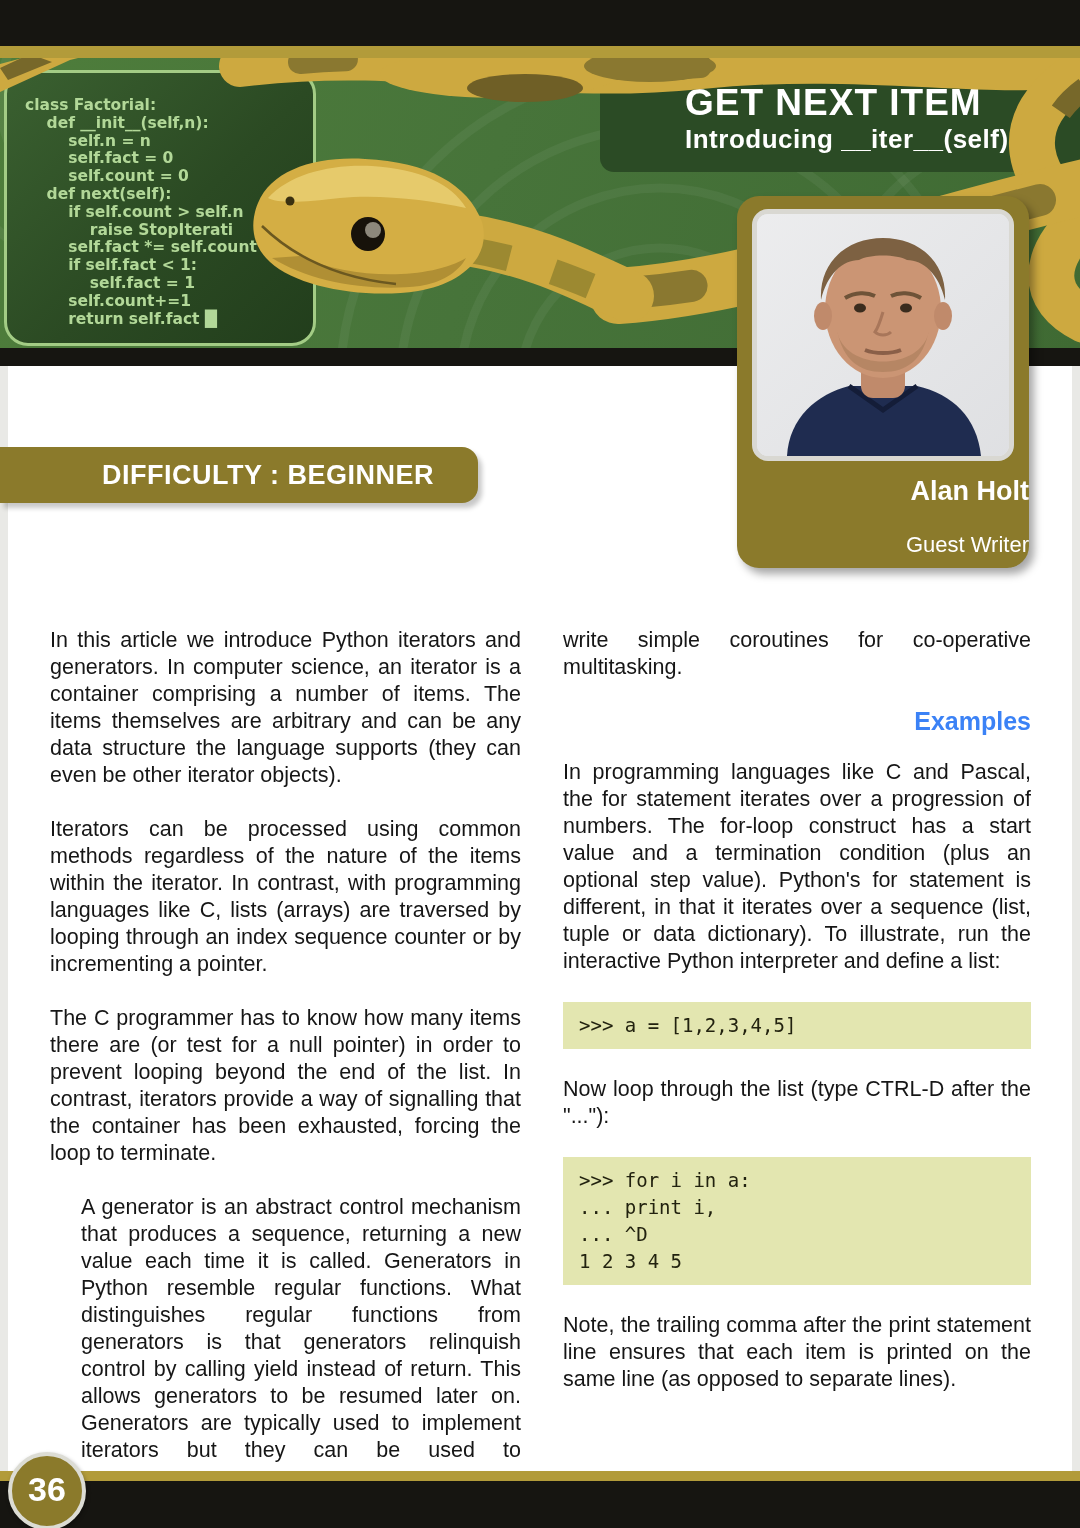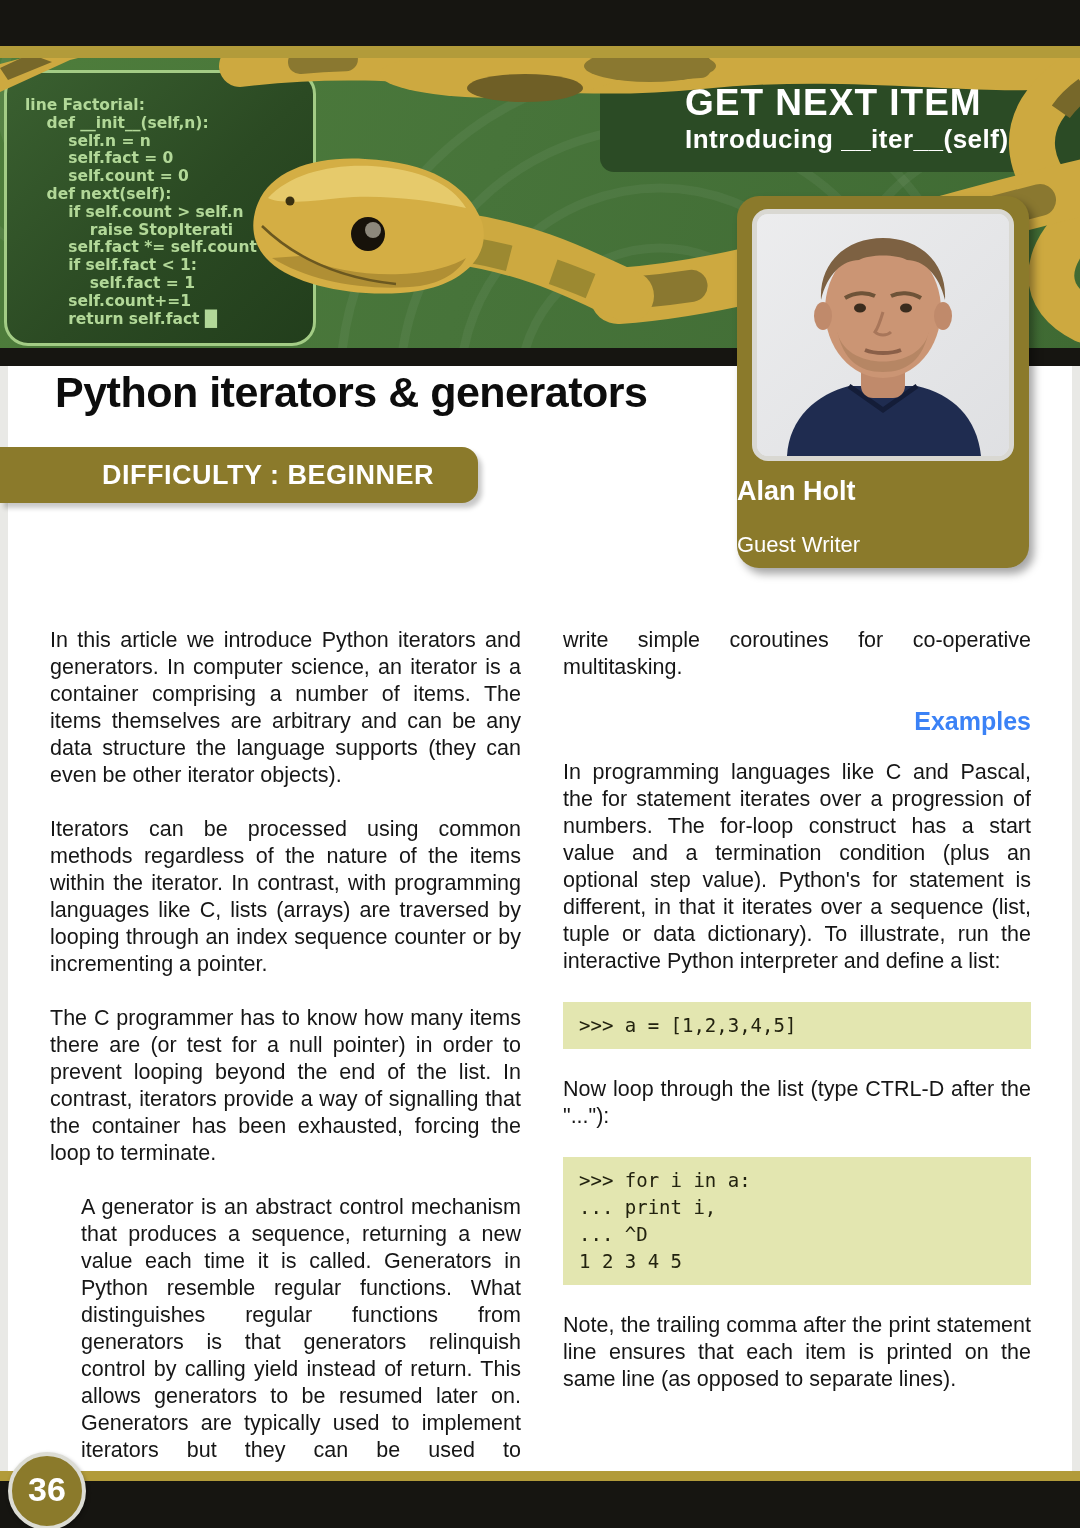--- a/index.html
+++ b/index.html
@@ -20,21 +20,21 @@
           background:linear-gradient(135deg,#3a6030 0%,#2b4a23 55%,#223e1c 100%);
           padding:24px 0 0 18px;overflow:hidden;}
   .code-line{font-family:"DejaVu Sans",sans-serif;font-weight:bold;font-size:15.5px;
           line-height:17.8px;color:#b2d898;white-space:pre;}
   .getnext{position:absolute;left:600px;top:16px;width:520px;height:98px;
           background:#2b4b25;border-radius:14px;box-sizing:border-box;padding:8px 0 0 85px;}
   .gn-title{font-weight:bold;font-size:37px;letter-spacing:1px;color:#ffffff;line-height:42px;}
   .gn-sub{font-weight:bold;font-size:26px;color:#ffffff;line-height:30px;letter-spacing:.5px;}
   
   .author-card{position:absolute;left:737px;top:196px;width:292px;height:372px;background:#8b7a2b;
-          border-radius:22px;box-shadow:5px 6px 9px rgba(0,0,0,.35);z-index:6;text-align:left;}
+          border-radius:22px;box-shadow:5px 6px 9px rgba(0,0,0,.35);z-index:6;text-align:right;}
   .photo{margin:13px auto 0;width:252px;height:242px;background:#e6e7e9;border:5px solid #d9d8d2;
           border-radius:16px;overflow:hidden;}
   .author-name{margin-top:15px;color:#ffffff;font-weight:bold;font-size:27px;}
   .author-role{margin-top:25px;color:#ffffff;font-size:22px;}
   
   .title{position:absolute;left:55px;top:368px;font-size:43px;font-weight:bold;color:#0d0d0d;
           letter-spacing:-.5px;z-index:3;}
   .badge{position:absolute;left:0;top:447px;width:478px;height:56px;background:#8b7a2b;
           border-radius:0 16px 16px 0;box-shadow:4px 5px 5px rgba(0,0,0,.22);z-index:3;}
   .badge span{display:block;padding-left:102px;line-height:56px;color:#ffffff;font-weight:bold;
@@ -74,21 +74,21 @@
         <circle cx="660" cy="330" r="260"></circle>
           <circle cx="660" cy="330" r="320"></circle>
         <circle cx="120" cy="40" r="120"></circle>
           <circle cx="120" cy="40" r="180"></circle>
         <circle cx="1020" cy="260" r="120"></circle>
           <circle cx="1020" cy="260" r="180"></circle>
       </g>
     </svg>
 
     <div class="code-panel">
-      <div class="code-line">line Factorial:</div>
+      <div class="code-line">class Factorial:</div>
       <div class="code-line">    def __init__(self,n):</div>
       <div class="code-line">        self.n = n</div>
       <div class="code-line">        self.fact = 0</div>
       <div class="code-line">        self.count = 0</div>
       <div class="code-line">    def next(self):</div>
       <div class="code-line">        if self.count &gt; self.n</div>
       <div class="code-line">            raise StopIterati</div>
       <div class="code-line">        self.fact *= self.count</div>
       <div class="code-line">        if self.fact &lt; 1:</div>
       <div class="code-line">            self.fact = 1</div>
@@ -174,21 +174,20 @@
         <ellipse cx="149" cy="94" rx="6" ry="4.5" fill="#3a2c1e"></ellipse>
 
         <path d="M 126,98 C 123,108 121,114 118,118 C 122,122 130,122 134,118" stroke="#a8765a" stroke-width="3" fill="none"></path>
         <path d="M 108,136 C 118,140 134,140 144,136" stroke="#8a5f48" stroke-width="4" fill="none"></path>
       </svg>
     </div>
     <div class="author-name">Alan Holt</div>
     <div class="author-role">Guest Writer</div>
   </div>
 
-  <h1 class="title" style="margin:0;">Python iterators &amp; generators</h1>
   <div class="badge">
     <span>DIFFICULTY : BEGINNER</span>
   </div>
 
   <div class="col col-left">
     <p>In this article we introduce Python iterators and generators. In computer science, an iterator is a container comprising a number of items. The items themselves are arbitrary and can be any data structure the language supports (they can even be other iterator objects).</p>
     <p>Iterators can be processed using common methods regardless of the nature of the items within the iterator. In contrast, with programming languages like C, lists (arrays) are traversed by looping through an index sequence counter or by incrementing a pointer.</p>
     <p>The C programmer has to know how many items there are (or test for a null pointer) in order to prevent looping beyond the end of the list. In contrast, iterators provide a way of signalling that the container has been exhausted, forcing the loop to terminate.</p>
     <p class="cont">A generator is an abstract control mechanism that produces a sequence, returning a new value each time it is called. Generators in Python resemble regular functions. What distinguishes regular functions from generators is that generators relinquish control by calling yield instead of return. This allows generators to be resumed later on. Generators are typically used to implement iterators but they can be used to</p>
   </div>

